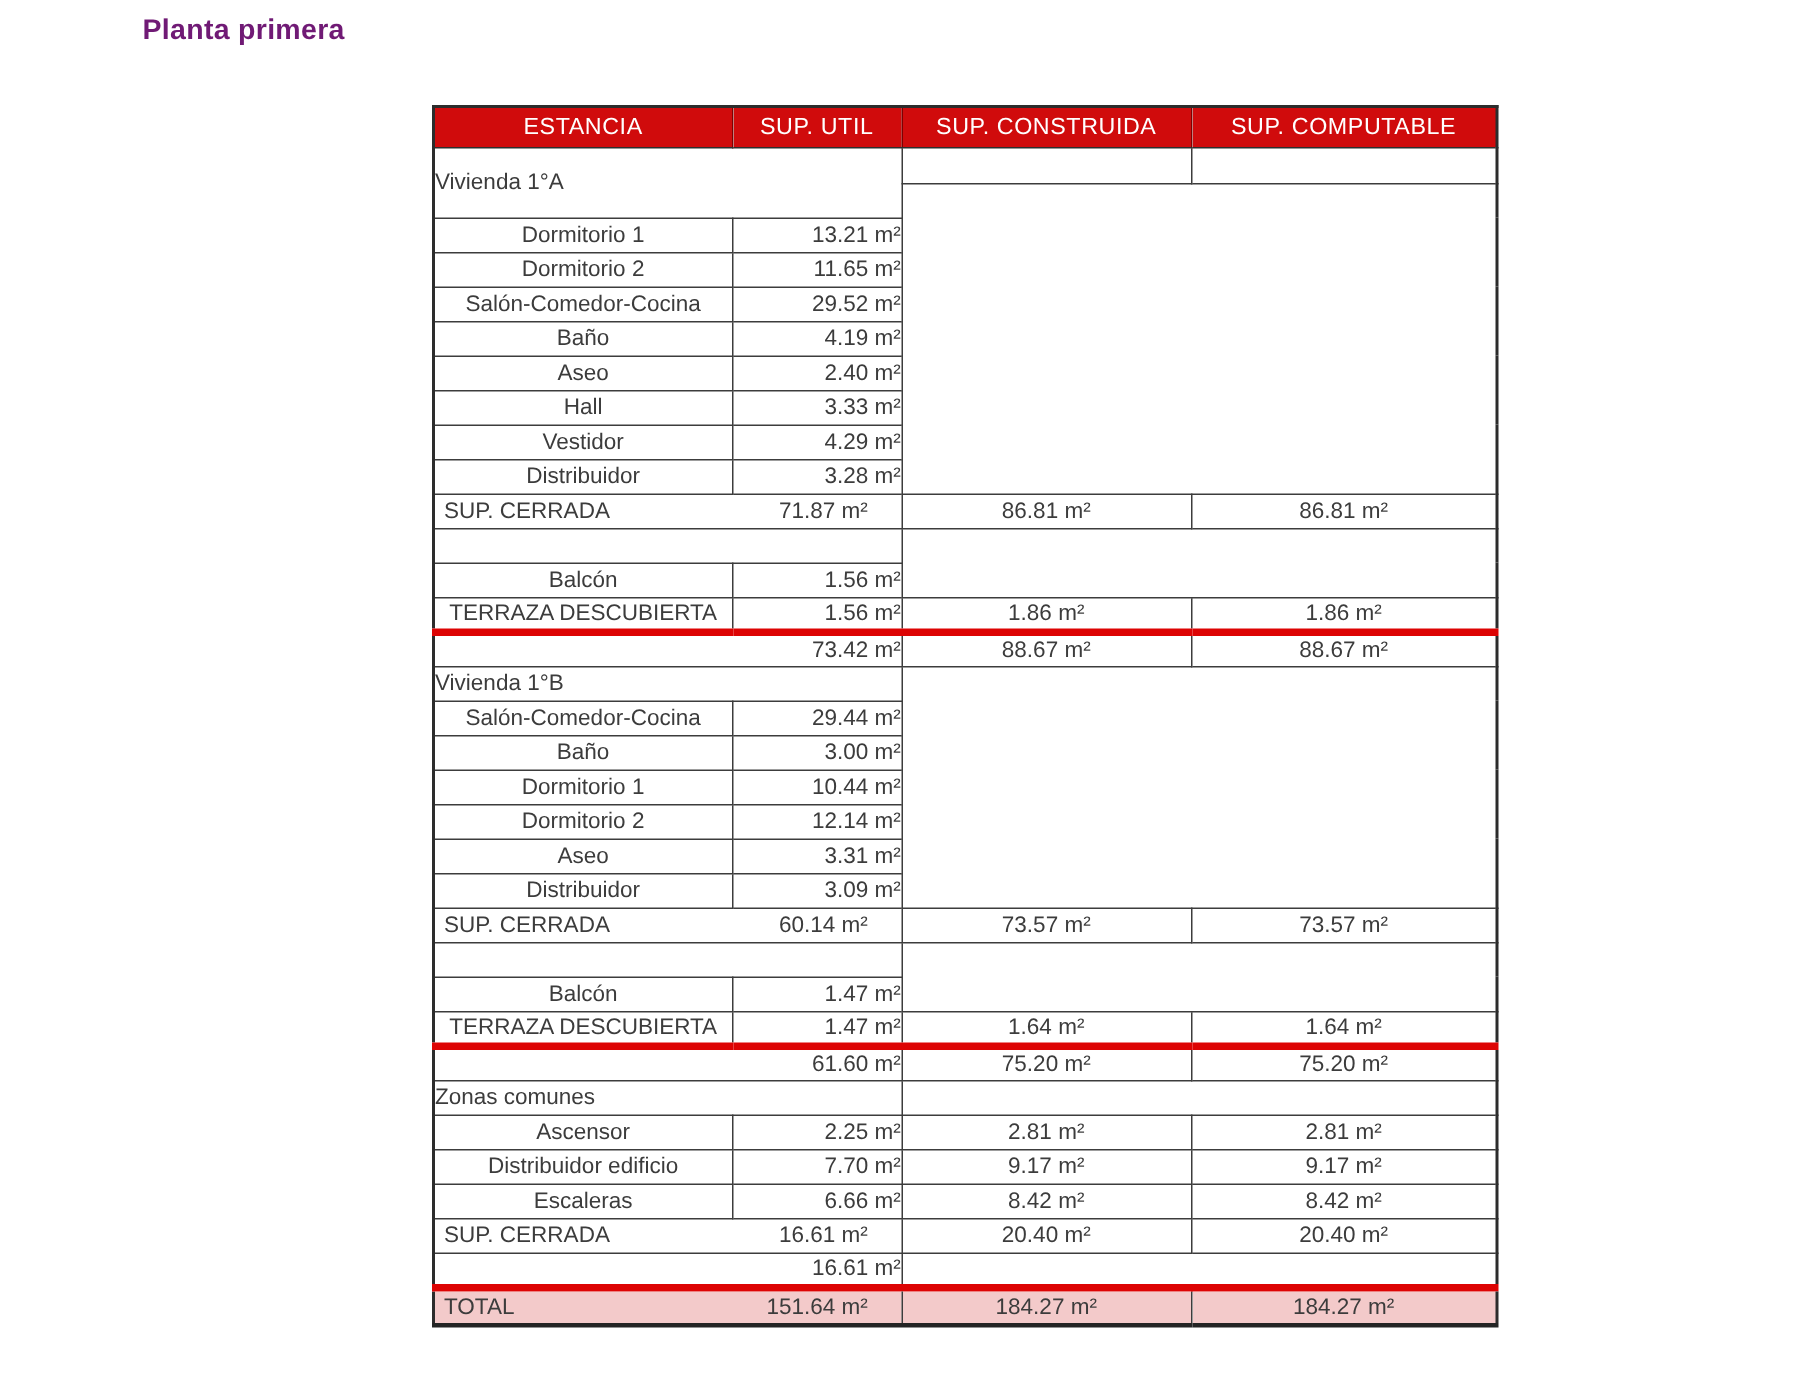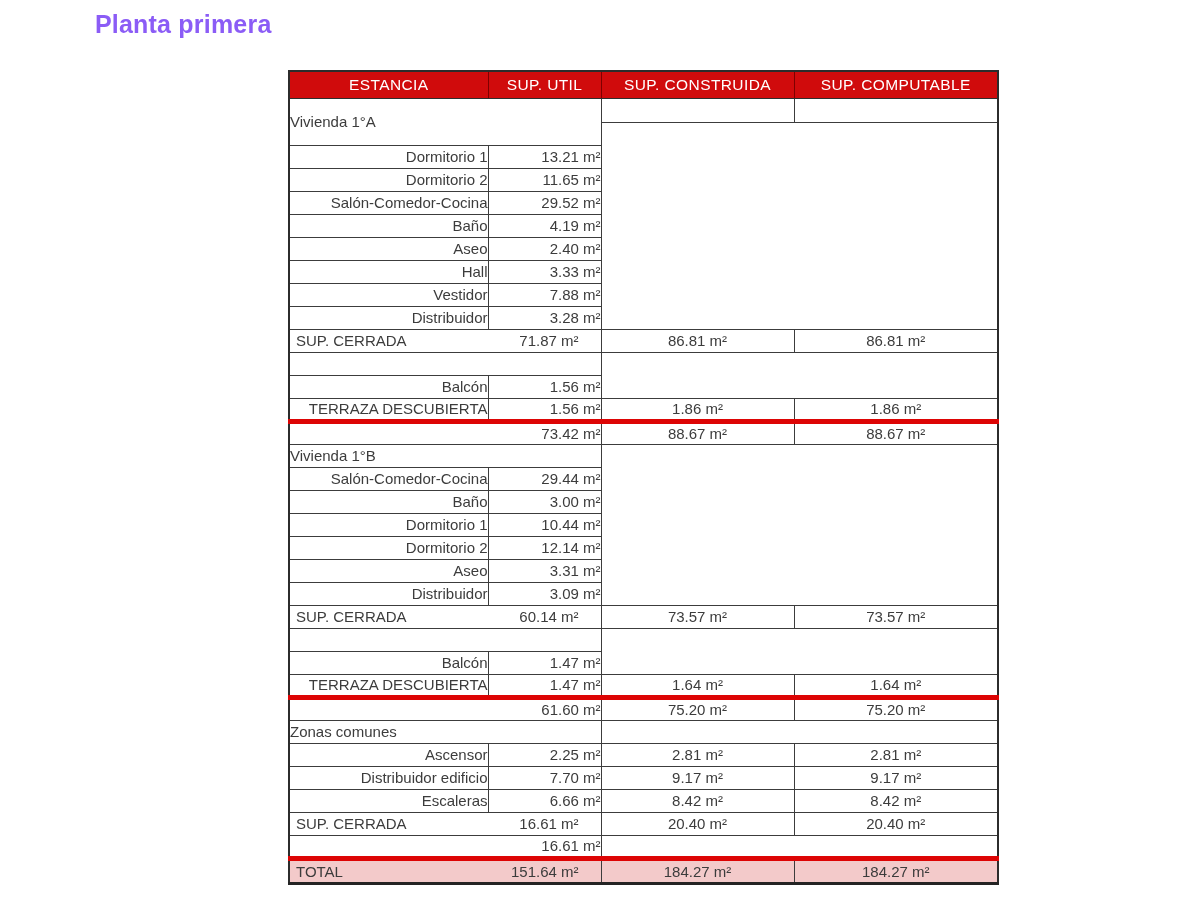--- a/index.html
+++ b/index.html
@@ -11,21 +11,21 @@
     --text:#3c3c3c;
   }
   html,body{margin:0;padding:0;}
   body{
     width:1200px;height:919px;position:relative;background:#ffffff;
     font-family:"Liberation Sans", sans-serif;
   }
   .canvas{position:absolute;inset:0;background:#ffffff;}
   .title{
     position:absolute;left:95px;top:10px;
-    font-size:25px;font-weight:700;color:#8b5cf6;letter-spacing:0.2px;
+    font-size:19px;font-weight:700;color:#701a75;letter-spacing:0.2px;
   }
   table.area{
     position:absolute;left:288px;top:70px;
     border-collapse:collapse;table-layout:fixed;
     font-size:15px;color:var(--text);
     border:2px solid #2c2c2c;
   }
   table.area td, table.area th{
     padding:0;overflow:hidden;white-space:nowrap;vertical-align:middle;
   }
@@ -33,21 +33,21 @@
   
   table.area th{
     background:var(--header-bg);color:var(--header-text);
     font-weight:400;font-size:15.5px;letter-spacing:0.4px;
     border:1.5px solid #7e0000;border-bottom:1.6px solid #2e2e2e;
     text-align:center;
     margin-top:37px;
   }
   th.th-constr{border-left:2px solid #ffffff;}
   
-  .e{text-align:right;padding-left:6px;}
+  .e{text-align:center;padding-left:6px;}
   .u{text-align:right;padding-right:22px;}
   .cc{text-align:center;}
   .subtotal{text-align:right;padding-right:22px;}
   .sect{vertical-align:bottom;text-align:left;padding:0 0 3px 6px;}
   .sectlabel{text-align:left;padding-left:6px;}
   .nb{border-bottom:none;}
   .nt{border-top:none;}
   .kvflex{display:flex;justify-content:space-between;align-items:flex-start;padding:0 22px 0 6px;}
   
   tr.redline td{border-bottom:5px solid var(--red-line);}
@@ -99,21 +99,21 @@
         <tr style="height: 23px;">
           <td class="e">Aseo</td>
           <td class="u">2.40 m²</td>
         </tr>
         <tr style="height: 23px;">
           <td class="e">Hall</td>
           <td class="u">3.33 m²</td>
         </tr>
         <tr style="height: 23px;">
           <td class="e">Vestidor</td>
-          <td class="u">7.88 m²</td>
+          <td class="u">4.29 m²</td>
         </tr>
         <tr style="height: 23px;">
           <td class="e">Distribuidor</td>
           <td class="u">3.28 m²</td>
         </tr>
         <tr style="height: 23px;">
           <td colspan="2">
             <div class="kvflex">
               <span>SUP. CERRADA</span>
               <span>71.87 m²</span>

